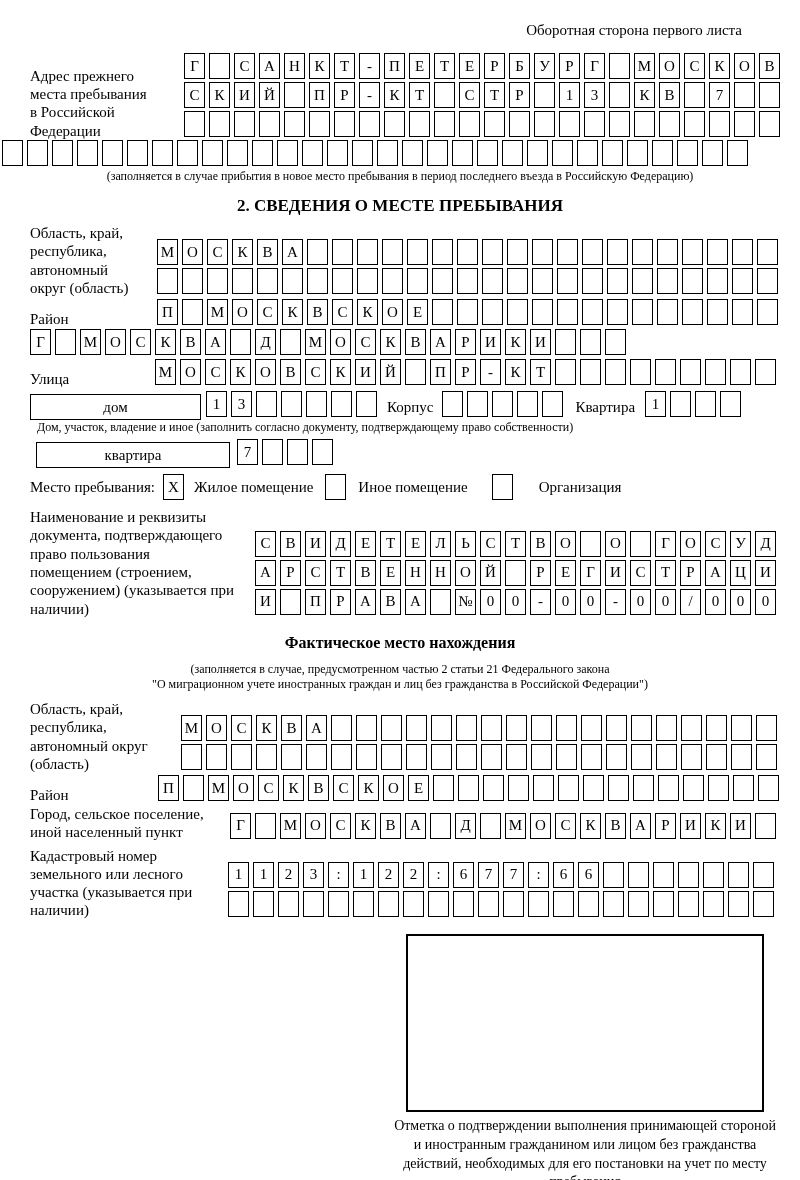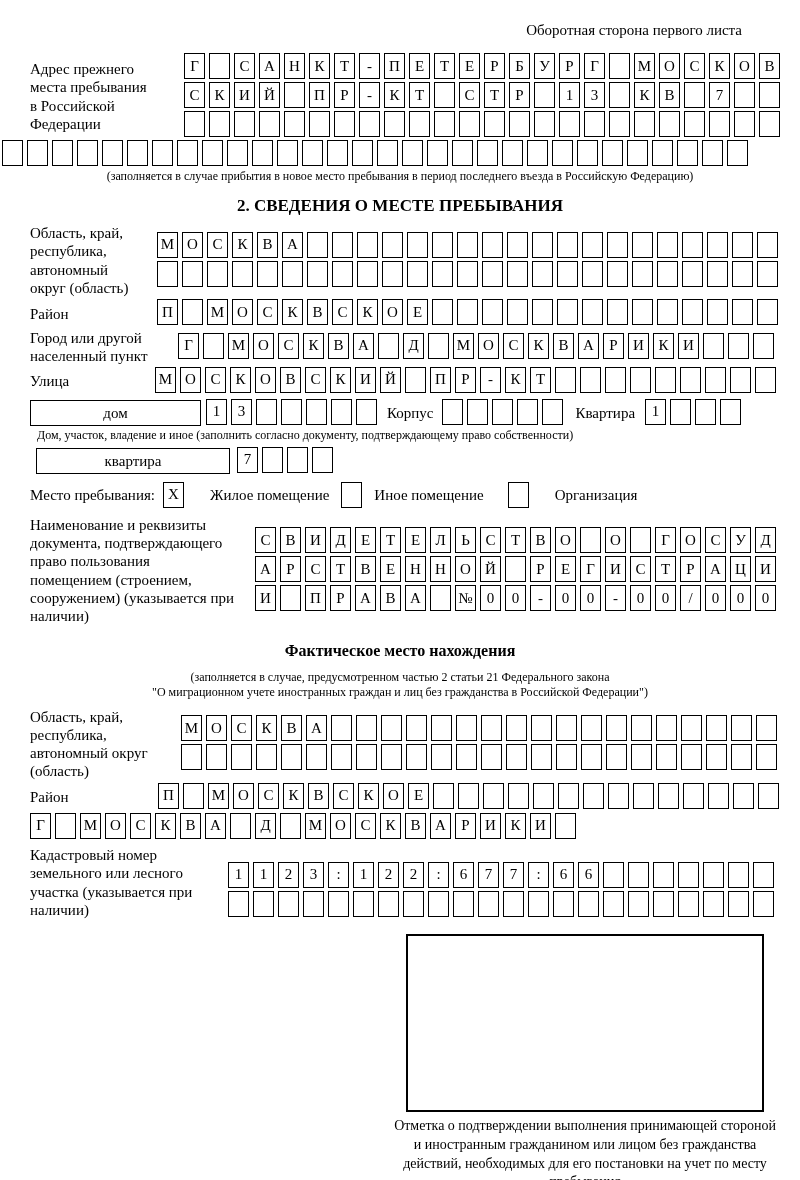--- a/index.html
+++ b/index.html
@@ -1,20 +1,20 @@
 <!DOCTYPE html>
 <html><head>
 <meta charset="utf-8">
 <style>
   html,body{margin:0;padding:0;background:#fff;}
   .page{position:relative;width:800px;height:1180px;box-sizing:border-box;
         padding:0 0 0 30px;background:#fff;color:#000;overflow:hidden;
         font-family:"Liberation Serif","DejaVu Serif",serif;}
   .hdr-note{margin-top:22px;padding-right:58px;text-align:right;font-size:15px;}
-  .formrow{display:flex;align-items:center;}
+  .formrow{display:flex;align-items:flex-end;}
   .lbl{font-size:15px;line-height:1.22;flex:0 0 auto;}
   .lbl .inner{display:block;}
   .cellblock{flex:0 0 auto;}
   .cellrow{display:flex;gap:4px;margin-bottom:3px;}
   .cell{flex:0 0 auto;width:21px;height:26px;box-sizing:border-box;border:1.5px solid #000;
         display:flex;align-items:center;justify-content:center;
         font-size:15px;font-family:"Liberation Serif","DejaVu Serif",serif;}
   .cap{font-size:12px;text-align:center;}
   .sec-title{font-size:17px;font-weight:bold;text-align:center;}
   .wide-input{box-sizing:border-box;border:1.5px solid #000;height:26px;
@@ -240,23 +240,20 @@
         <span class="cell"></span>
         <span class="cell"></span>
         <span class="cell"></span>
         <span class="cell"></span>
         <span class="cell"></span>
         <span class="cell"></span>
       </div>
   </div>
 
   <div class="formrow" style="margin-top:1px;">
-    <div class="lbl" style="width:148px;">
-      <span class="inner" style="width:136px;">Город или другой населенный пункт</span>
-    </div>
     <div class="cellrow">
         <span class="cell">Г</span>
         <span class="cell"></span>
         <span class="cell">М</span>
         <span class="cell">О</span>
         <span class="cell">С</span>
         <span class="cell">К</span>
         <span class="cell">В</span>
         <span class="cell">А</span>
         <span class="cell"></span>
@@ -350,21 +347,21 @@
         <span class="cell"></span>
         <span class="cell"></span>
       </div>
   </div>
 
   <div class="formrow" style="margin-top:6px;align-items:flex-start;">
     <div class="inline-lbl">Место пребывания:</div>
     <div class="cellrow" style="margin:0 0 0 8px;">
         <span class="cell">X</span>
       </div>
-    <div class="inline-lbl" style="margin-left:26px;font-family:Liberation Serif, serif;">Жилое помещение</div>
+    <div class="inline-lbl" style="margin-left:10px;font-family:Liberation Serif, serif;">Жилое помещение</div>
     <div class="cellrow" style="margin:0 0 0 12px;">
         <span class="cell"></span>
       </div>
     <div class="inline-lbl" style="margin-left:12px;">Иное помещение</div>
     <div class="cellrow" style="margin:0 0 0 24px;">
         <span class="cell"></span>
       </div>
     <div class="inline-lbl" style="margin-left:26px;">Организация</div>
   </div>
 
@@ -534,20 +531,23 @@
         <span class="cell"></span>
         <span class="cell"></span>
         <span class="cell"></span>
         <span class="cell"></span>
         <span class="cell"></span>
         <span class="cell"></span>
       </div>
   </div>
 
   <div class="formrow" style="margin-top:1px;">
+    <div class="lbl" style="width:200px;">
+      <span class="inner" style="width:192px;">Город, сельское поселение, иной населенный пункт</span>
+    </div>
     <div class="cellrow">
         <span class="cell">Г</span>
         <span class="cell"></span>
         <span class="cell">М</span>
         <span class="cell">О</span>
         <span class="cell">С</span>
         <span class="cell">К</span>
         <span class="cell">В</span>
         <span class="cell">А</span>
         <span class="cell"></span>

